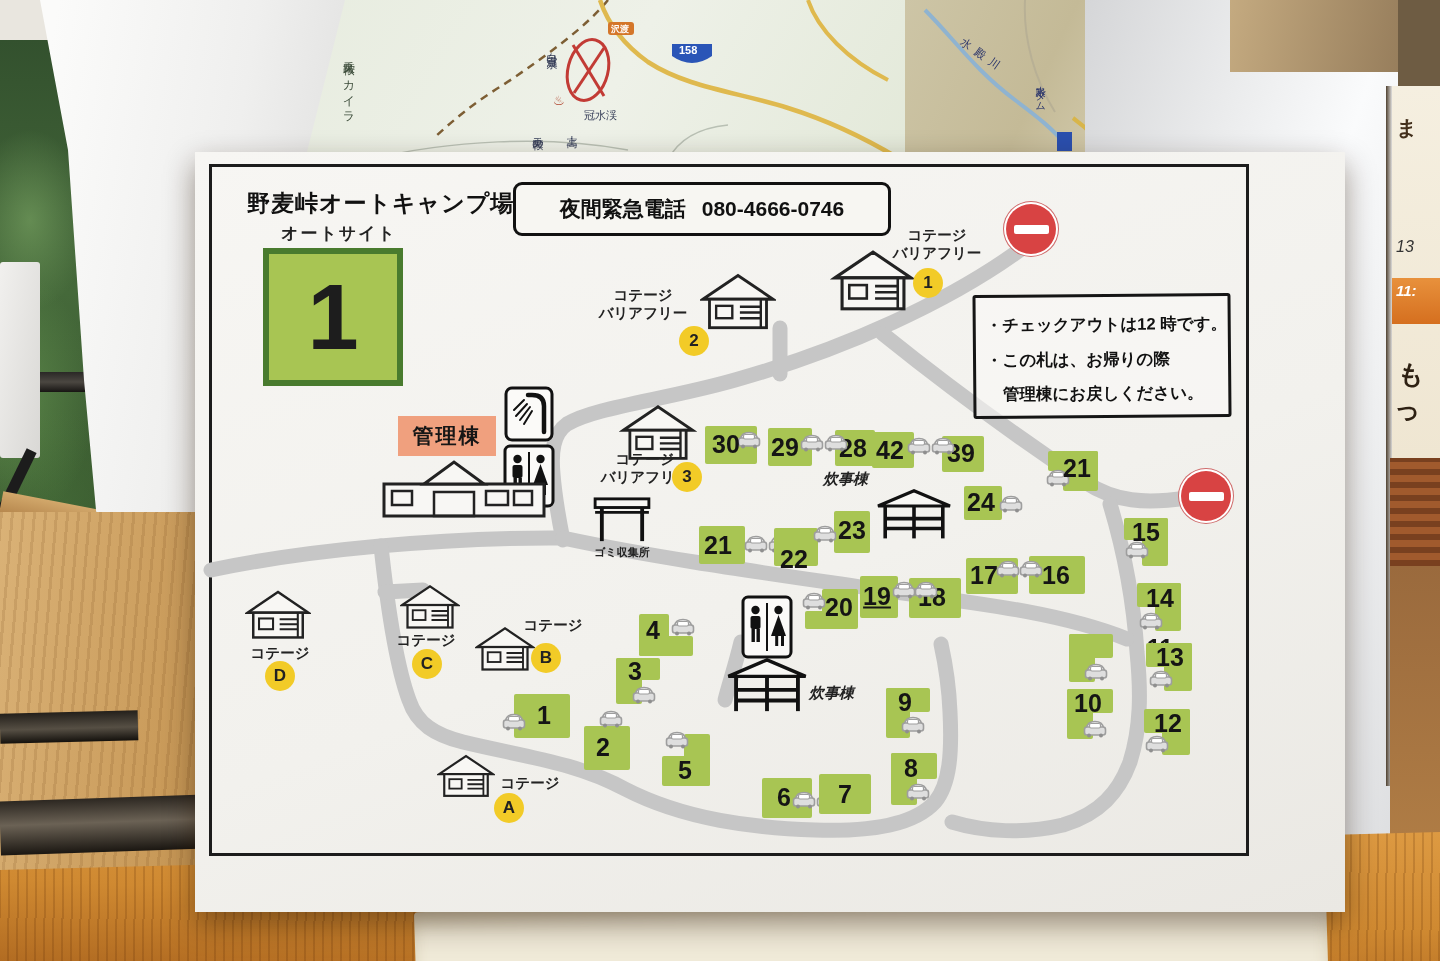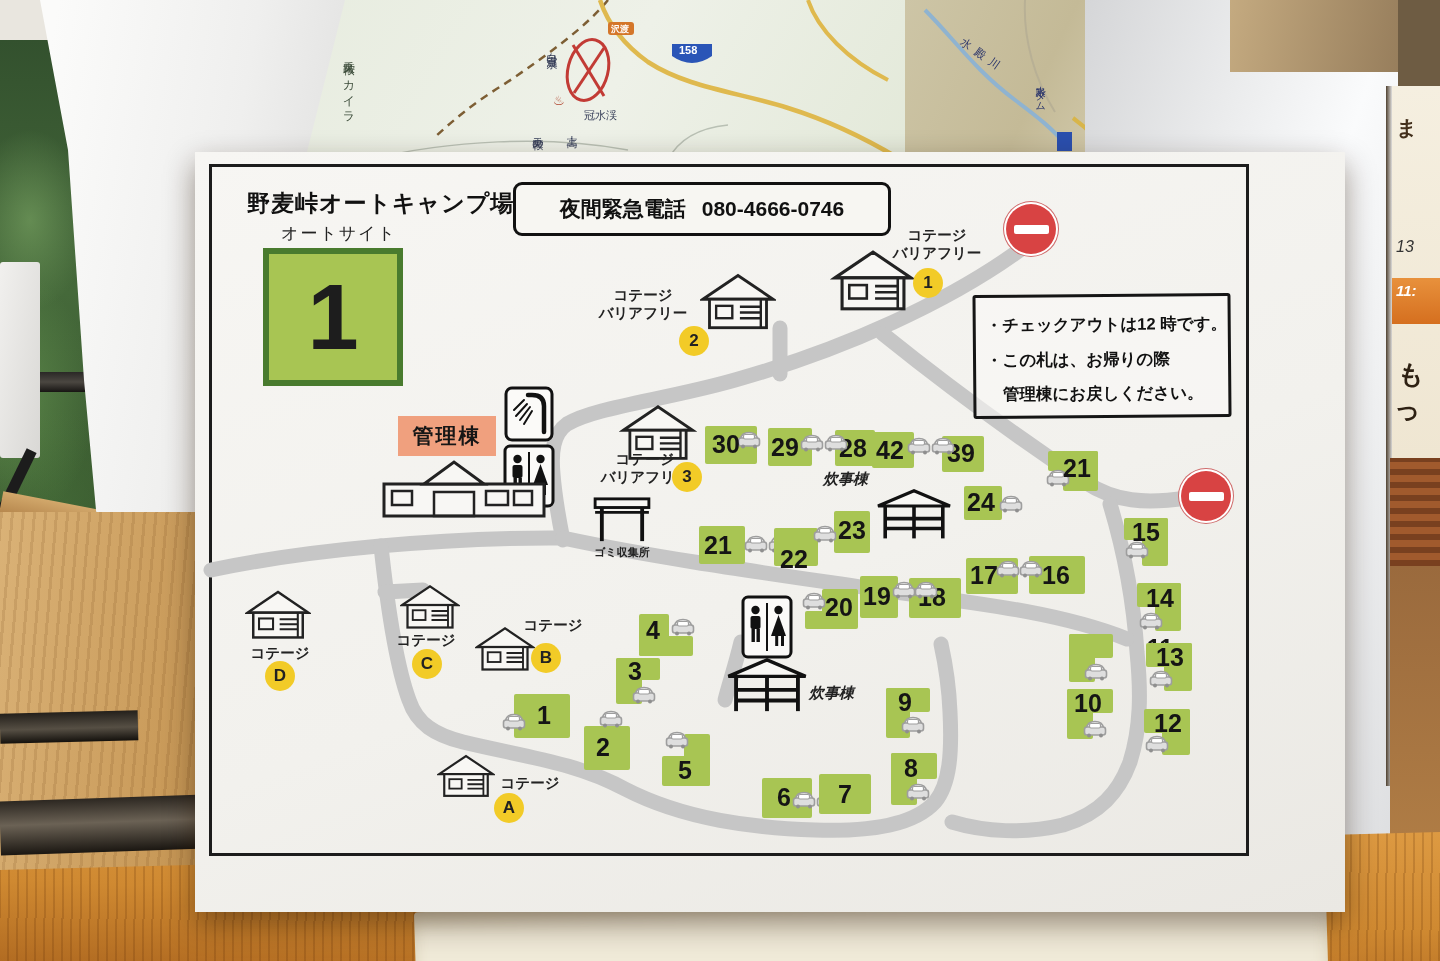--- a/index.html
+++ b/index.html
@@ -61,21 +61,21 @@
   #sheet{left:195px;top:152px;width:1150px;height:760px;
     background:linear-gradient(160deg,#f7f6f3 0%,#f2f1ed 55%,#eae8e3 100%);
     box-shadow:0 12px 28px rgba(40,20,5,.45);}
   #sheet-border{position:absolute;left:14px;top:12px;width:1040px;height:692px;border:3.5px solid #1c1c1c;}
   #roads{position:absolute;left:0;top:0;width:1150px;height:760px;}
 
   #sheet-title{position:absolute;left:52px;top:36px;font-size:23px;font-weight:600;color:#111;letter-spacing:1px;}
   #phone-box{position:absolute;left:318px;top:30px;width:378px;height:54px;border:3.5px solid #111;border-radius:9px;
     display:flex;align-items:center;justify-content:center;gap:16px;background:#f7f6f2;}
   #phone-box span{font-size:21px;font-weight:700;color:#111;}
-  #autosite-label{position:absolute;left:86px;top:70px;font-size:17px;font-weight:400;color:#222;letter-spacing:2px;}
+  #autosite-label{position:absolute;left:86px;top:70px;font-size:17px;font-weight:700;color:#222;letter-spacing:2px;}
   #site-card{position:absolute;left:68px;top:96px;width:140px;height:138px;background:#a8c553;border:6px solid #497b2e;
     display:flex;align-items:center;justify-content:center;}
   #site-card span{font-size:92px;font-weight:800;color:#1d1d1d;line-height:1;}
   #notice-box{position:absolute;left:778px;top:142px;width:258px;height:124px;border:3px solid #151515;border-radius:3px;
     transform:rotate(-.5deg);padding:10px 8px 0 10px;background:rgba(250,249,246,.6);}
   #notice-box div{font-size:16.5px;font-weight:700;color:#111;line-height:2.1;white-space:nowrap;}
 
   #admin-label{position:absolute;left:203px;top:264px;width:98px;height:40px;background:#f0a07e;
     display:flex;align-items:center;justify-content:center;font-size:21px;font-weight:700;color:#161616;letter-spacing:2px;}
   .site-rect{position:absolute;background:#a8c553;border-radius:2px;}
@@ -370,21 +370,21 @@
  <circle cx="6" cy="16.5" r="2" fill="#8f8f8f"></circle>
             <circle cx="18" cy="16.5" r="2" fill="#8f8f8f"></circle>
           </svg></div>
         <div class="car" style="left:719px;top:428px;"><svg viewBox="0 0 24 19" width="24" height="19">
  <path d="M3.5 9 Q4.5 2.5 12 2.5 Q19.5 2.5 20.5 9" fill="#ececec" stroke="#9e9e9e" stroke-width="1.6"></path>
  <rect x="1.5" y="8" width="21" height="8" rx="2.5" fill="#dedede" stroke="#9e9e9e" stroke-width="1.6"></rect>
  <rect x="6.5" y="4.5" width="11" height="4.5" rx="1.5" fill="#fff" stroke="#9e9e9e" stroke-width="1.2"></rect>
  <circle cx="6" cy="16.5" r="2" fill="#8f8f8f"></circle>
             <circle cx="18" cy="16.5" r="2" fill="#8f8f8f"></circle>
           </svg></div>
-        <span class="site-num" style="left:682px;top:444px;">19</span>
+        <span class="site-num" style="left:682px;top:444px;text-decoration:underline;">19</span>
         <div class="site-rect" style="left:627px;top:437px;width:36px;height:40px;"></div>
         <div class="site-rect" style="left:610px;top:459px;width:42px;height:18px;"></div>
         <div class="car" style="left:607px;top:439px;"><svg viewBox="0 0 24 19" width="24" height="19">
  <path d="M3.5 9 Q4.5 2.5 12 2.5 Q19.5 2.5 20.5 9" fill="#ececec" stroke="#9e9e9e" stroke-width="1.6"></path>
  <rect x="1.5" y="8" width="21" height="8" rx="2.5" fill="#dedede" stroke="#9e9e9e" stroke-width="1.6"></rect>
  <rect x="6.5" y="4.5" width="11" height="4.5" rx="1.5" fill="#fff" stroke="#9e9e9e" stroke-width="1.2"></rect>
  <circle cx="6" cy="16.5" r="2" fill="#8f8f8f"></circle>
             <circle cx="18" cy="16.5" r="2" fill="#8f8f8f"></circle>
           </svg></div>
         <span class="site-num" style="left:644px;top:455px;">20</span>

